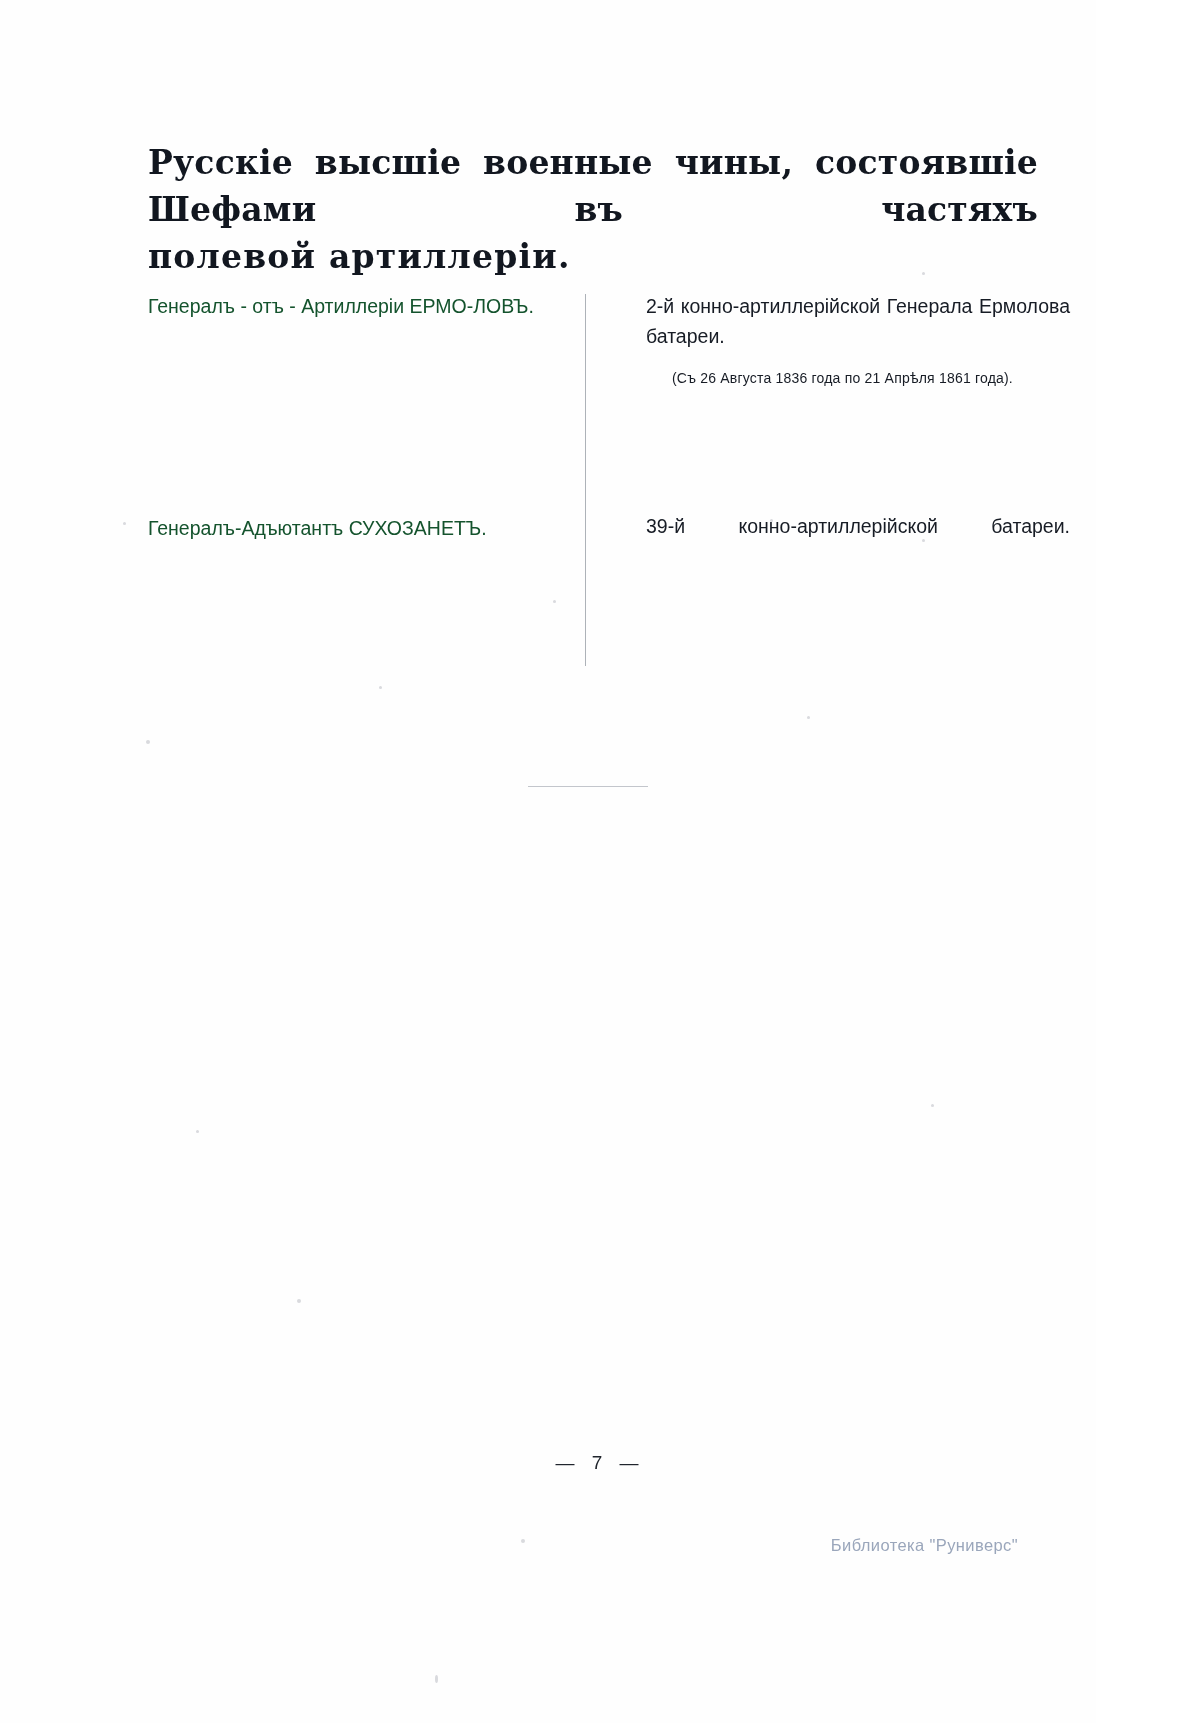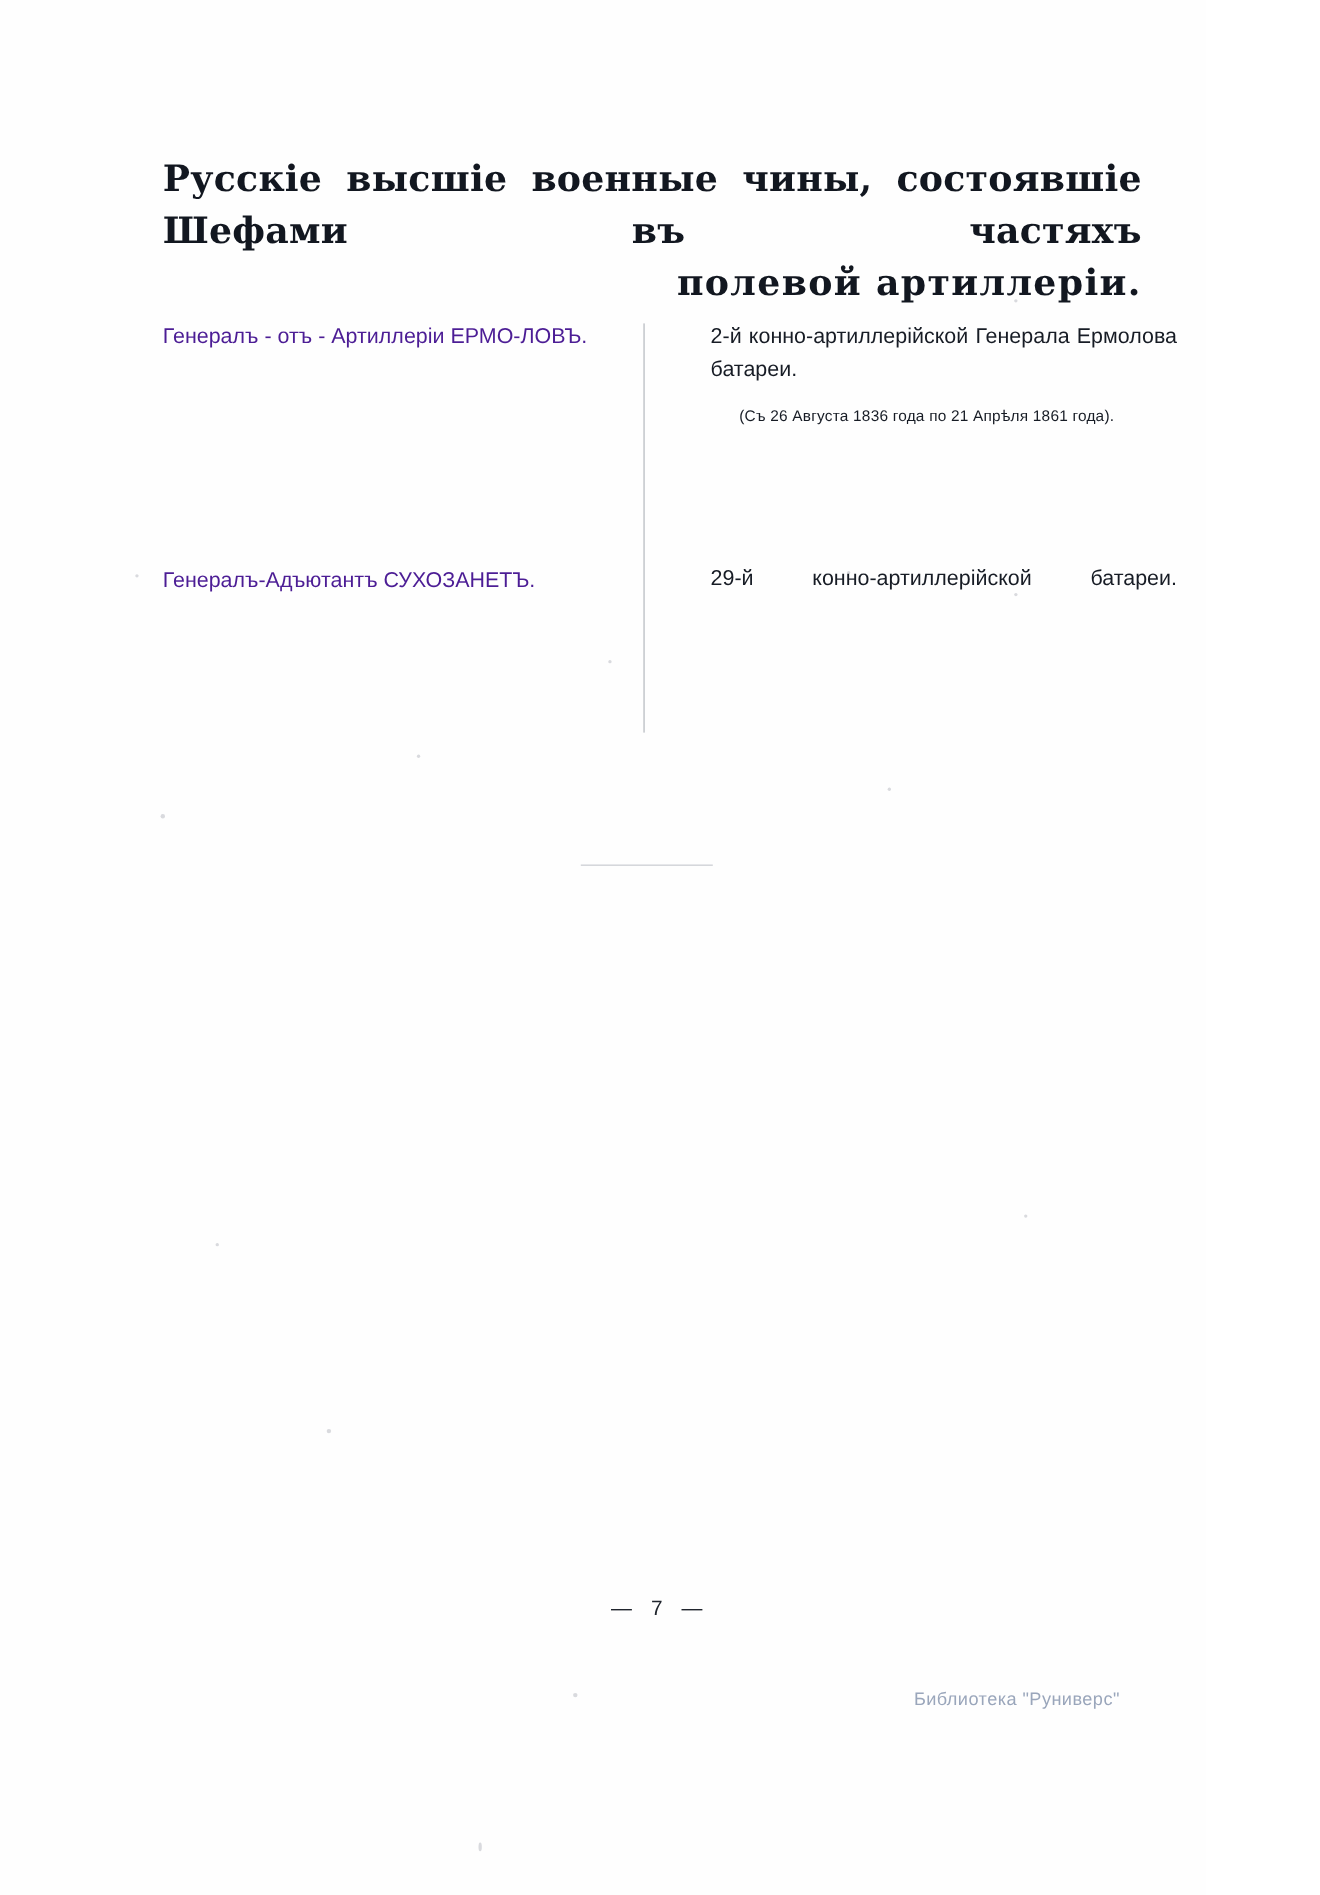--- a/index.html
+++ b/index.html
@@ -38,21 +38,21 @@
     color: #121720;
   }
   .title .l1 {
     display: block;
     text-align: justify;
     text-align-last: justify;
     white-space: pre-wrap;
   }
   .title .l2 {
     display: block;
-    text-align: right;
+    text-align: left;
     letter-spacing: 1.2px;
   }
 
   .cols {
     position: absolute;
     left: 148px;
     top: 292px;
     width: 894px;
   }
   .divider {
@@ -70,21 +70,21 @@
     min-height: 40px;
   }
   .entry-left {
     position: absolute;
     left: 0;
     width: 420px;
     font-size: 19.5px;
     line-height: 1.52;
     text-align: justify;
     text-align-last: left;
-    color: #4c1d95;
+    color: #14532d;
   }
   .entry-left.justify-all {
     text-align: justify;
   }
   .entry-right {
     position: absolute;
     left: 470px;
     width: 424px;
     font-size: 19.5px;
     line-height: 1.52;
@@ -175,21 +175,21 @@
       <div class="entry-left row1-left justify-all">Генералъ - отъ - Артиллеріи  ЕРМО-ЛОВЪ.</div>
       <div class="entry-right row1-right">
         <span class="main spread">2-й конно-артиллерійской Генерала Ермолова батареи.</span>
         <span class="dates">(Съ 26 Августа 1836 года по 21 Апрѣля 1861 года).</span>
       </div>
     </div>
 
     <div class="entry">
       <div class="entry-left row2-left">Генералъ-Адъютантъ СУХОЗАНЕТЪ.</div>
       <div class="entry-right row2-right">
-        <span class="main spread">29-й конно-артиллерійской батареи.</span>
+        <span class="main spread">39-й конно-артиллерійской батареи.</span>
       </div>
     </div>
 
   </div>
 
   <div class="short-rule"></div>
 
   <div class="folio">— 7 —</div>
   <div class="watermark">Библиотека "Руниверс"</div>
 

